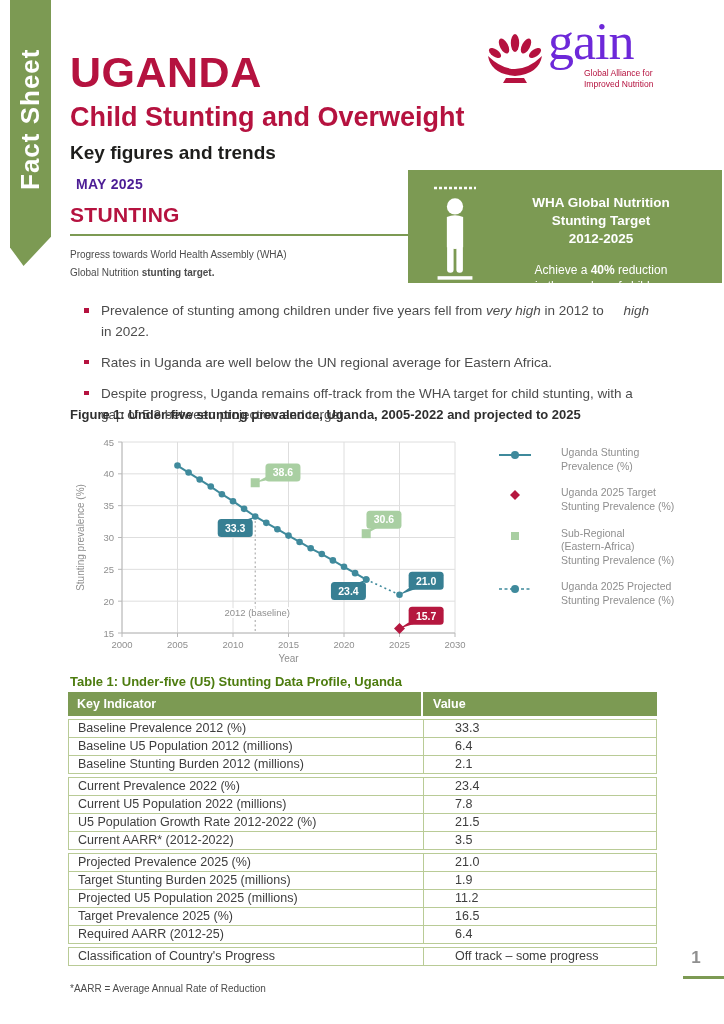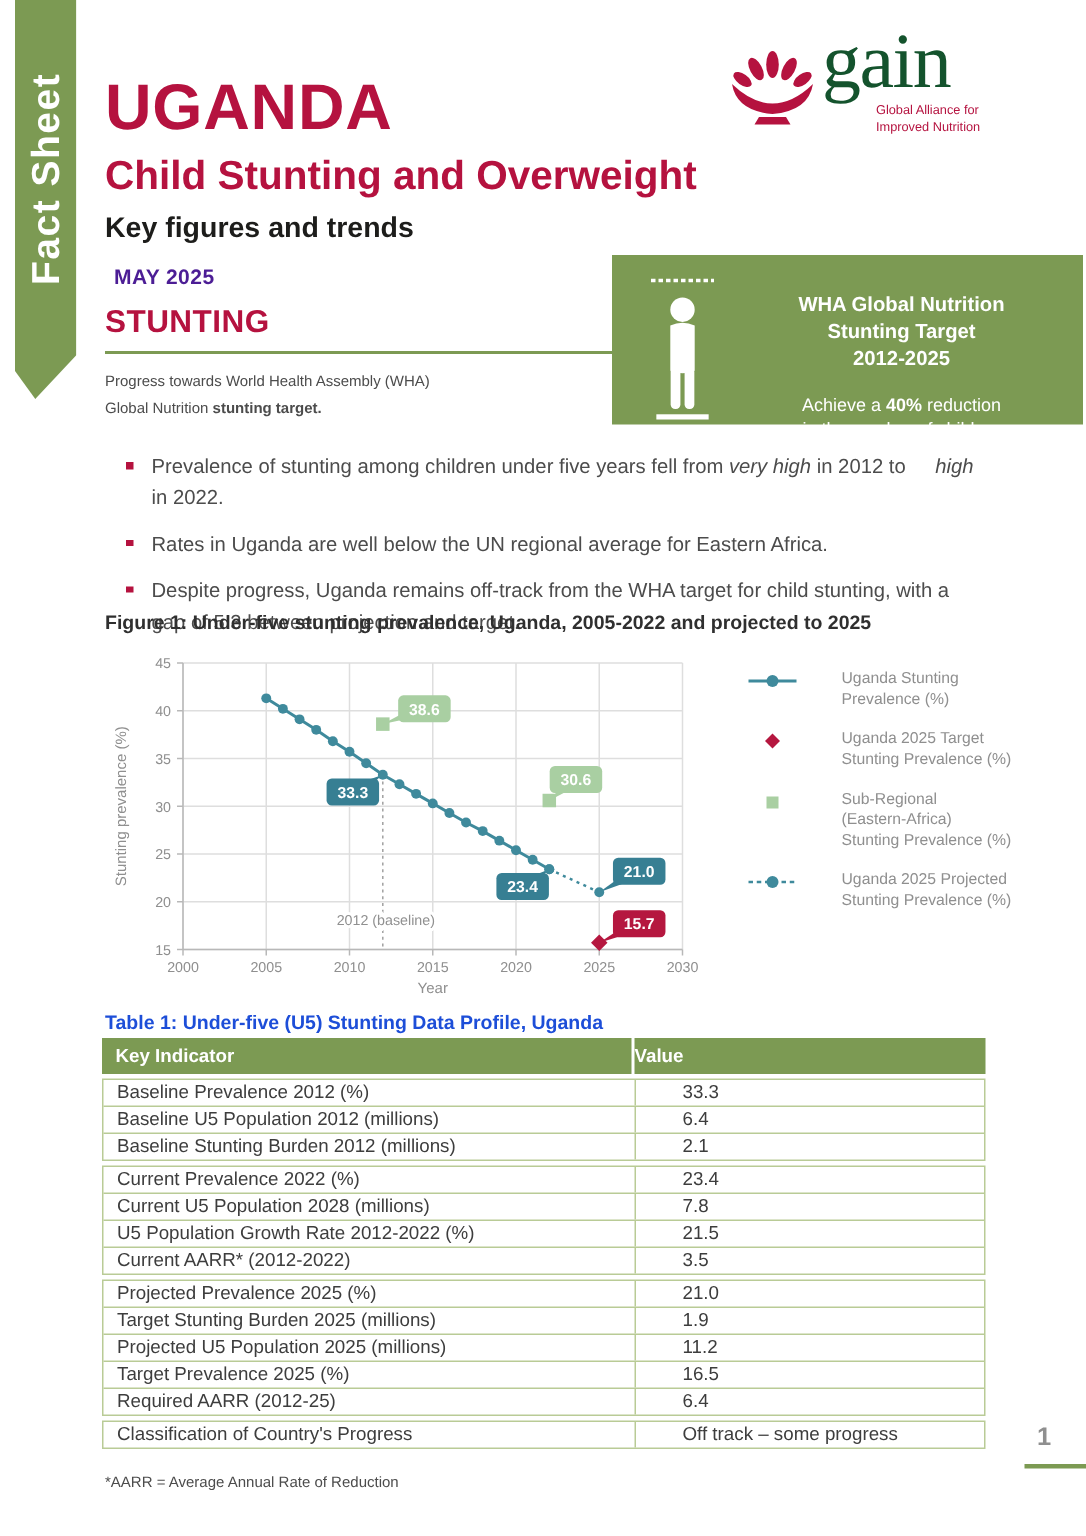--- a/index.html
+++ b/index.html
@@ -10,21 +10,21 @@
   .ribbon{position:absolute;left:10px;top:0;width:41px;height:266px;background:#7C9A53;
           clip-path:polygon(0 0,100% 0,100% 89%,33% 100%,0 93%);}
   .ribbon-label{position:absolute;left:0;top:0;width:41px;height:238px;display:flex;
           align-items:center;justify-content:center;writing-mode:vertical-rl;transform:rotate(180deg);
           color:#fff;font-size:26px;font-weight:700;letter-spacing:1px;}
 
   
   .logo{position:absolute;left:484px;top:24px;width:236px;height:80px;}
   .logo-icon{position:absolute;left:0;top:6px;}
   .logo-word{position:absolute;left:64px;top:-12px;font-family:"Liberation Serif","DejaVu Serif",serif;
-             font-size:52px;font-weight:500;color:#14532d;letter-spacing:-1px;text-align:right;}
+             font-size:52px;font-weight:500;color:#6d28d9;letter-spacing:-1px;text-align:right;}
   .logo-tag{position:absolute;left:100px;top:44px;font-size:8.5px;line-height:1.25;color:#B5123F;}
 
   
   .h-country{position:absolute;left:70px;top:48px;font-size:43px;font-weight:800;color:#B5123F;letter-spacing:.5px;}
   .h-title{position:absolute;left:70px;top:102px;font-size:27px;font-weight:800;color:#B5123F;}
   .h-sub{position:absolute;left:70px;top:142px;font-size:19px;font-weight:700;color:#1d1d1b;}
   .h-date{position:absolute;left:76px;top:176px;font-size:14px;font-weight:700;color:#4c1d95;letter-spacing:.3px;}
   .h-section{position:absolute;left:70px;top:203px;font-size:21px;font-weight:800;color:#B5123F;letter-spacing:.3px;}
   .section-rule{position:absolute;left:70px;top:234px;width:338px;height:2px;background:#7C9A53;}
 
@@ -37,35 +37,35 @@
   .tb-body{margin-top:13px;font-size:12px;line-height:1.35;}
 
   
   .intro{position:absolute;left:70px;top:246px;width:345px;font-size:10px;line-height:1.75;color:#4c4c4c;}
   .bullets{position:absolute;left:84px;top:301px;width:572px;}
   .bullet{position:relative;padding-left:17px;margin-bottom:10px;font-size:13.5px;line-height:1.55;color:#4c4c4c;}
   .bullet .mark{position:absolute;left:0;top:7px;width:4.5px;height:4.5px;background:#B5123F;}
 
   
   .fig-caption{position:absolute;left:70px;top:407px;font-size:13px;color:#2f2f2f;font-weight:700;}
-  .tab-caption{position:absolute;left:70px;top:674px;font-size:13px;color:#1d4ed8;font-weight:700;}
+  .tab-caption{position:absolute;left:70px;top:674px;font-size:13px;color:#4d7c0f;font-weight:700;}
   .cap-label{font-weight:800;}
 
   
   .chart{position:absolute;left:70px;top:430px;width:412px;height:246px;}
   .legend{position:absolute;left:497px;top:446px;width:216px;}
   .legend-item{display:flex;margin-bottom:13px;gap:24px;}
   .legend-icon{flex:0 0 40px;padding-top:1px;}
   .legend-text{font-size:10.5px;line-height:1.3;color:#8f8f8f;}
 
   
   .table{position:absolute;left:68px;top:692px;width:589px;font-size:12.5px;color:#3d3d3d;}
   .thead{display:flex;background:#7C9A53;color:#fff;font-weight:700;height:24px;line-height:24px;margin-bottom:3px;}
   .thead .c1{width:344px;padding-left:9px;border-right:2px solid #fff;}
-  .thead .c2{flex:1;}
+  .thead .c2{flex:1;padding-left:10px;}
   .tgroup{border:1px solid #b9cb96;margin-bottom:3px;}
   .trow{display:flex;height:17px;line-height:17px;border-top:1px solid #b9cb96;gap:21px;}
   .trow:first-child{border-top:none;}
   .trow .c1{width:345px;padding-left:9px;border-right:1px solid #b9cb96;white-space:nowrap;overflow:hidden;}
   .trow .c2{flex:1;padding-left:10px;white-space:nowrap;}
 
   .footnote{position:absolute;left:70px;top:983px;font-size:10px;color:#4c4c4c;}
   .page-num{position:absolute;left:668px;top:948px;width:56px;text-align:center;font-size:17px;font-weight:700;color:#8f8f8f;}
   .page-rule{position:absolute;left:683px;top:976px;width:41px;height:3px;background:#7C9A53;}
 </style>
@@ -316,21 +316,21 @@
             <div class="c1">Baseline Stunting Burden 2012 (millions)</div>
             <div class="c2">2.1</div>
           </div>
         </div>
         <div class="tgroup">
           <div class="trow">
             <div class="c1">Current Prevalence 2022 (%)</div>
             <div class="c2">23.4</div>
           </div>
           <div class="trow">
-            <div class="c1">Current U5 Population 2028 (millions)</div>
+            <div class="c1">Current U5 Population 2022 (millions)</div>
             <div class="c2">7.8</div>
           </div>
           <div class="trow">
             <div class="c1">U5 Population Growth Rate 2012-2022 (%)</div>
             <div class="c2">21.5</div>
           </div>
           <div class="trow">
             <div class="c1">Current AARR* (2012-2022)</div>
             <div class="c2">3.5</div>
           </div>

